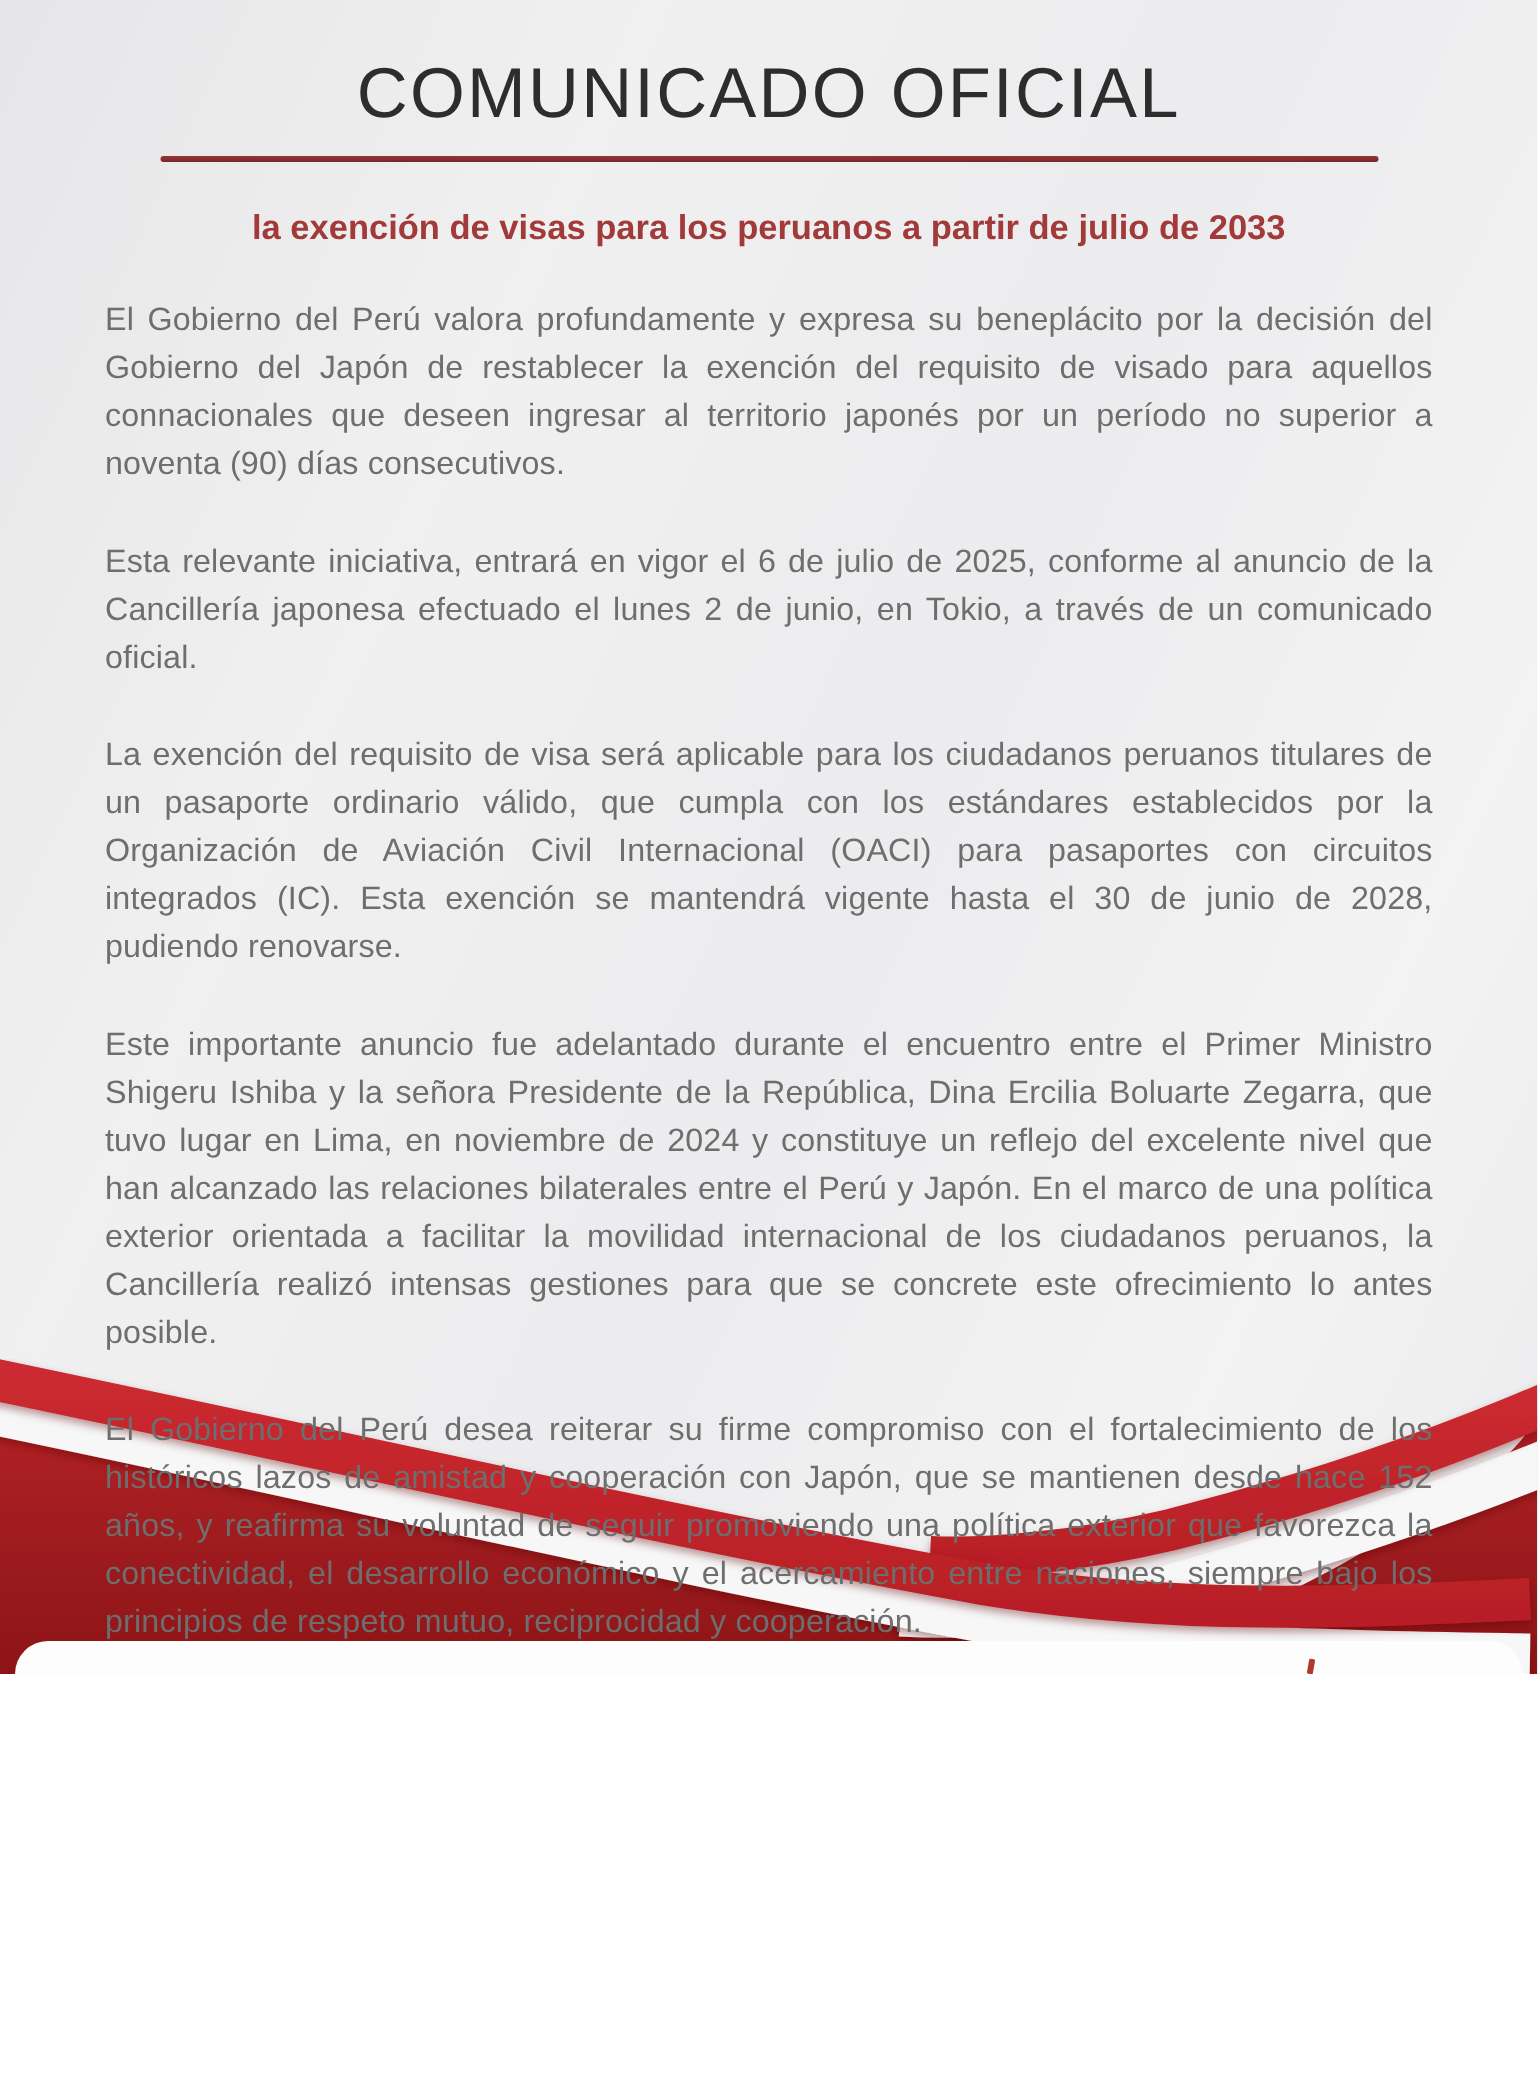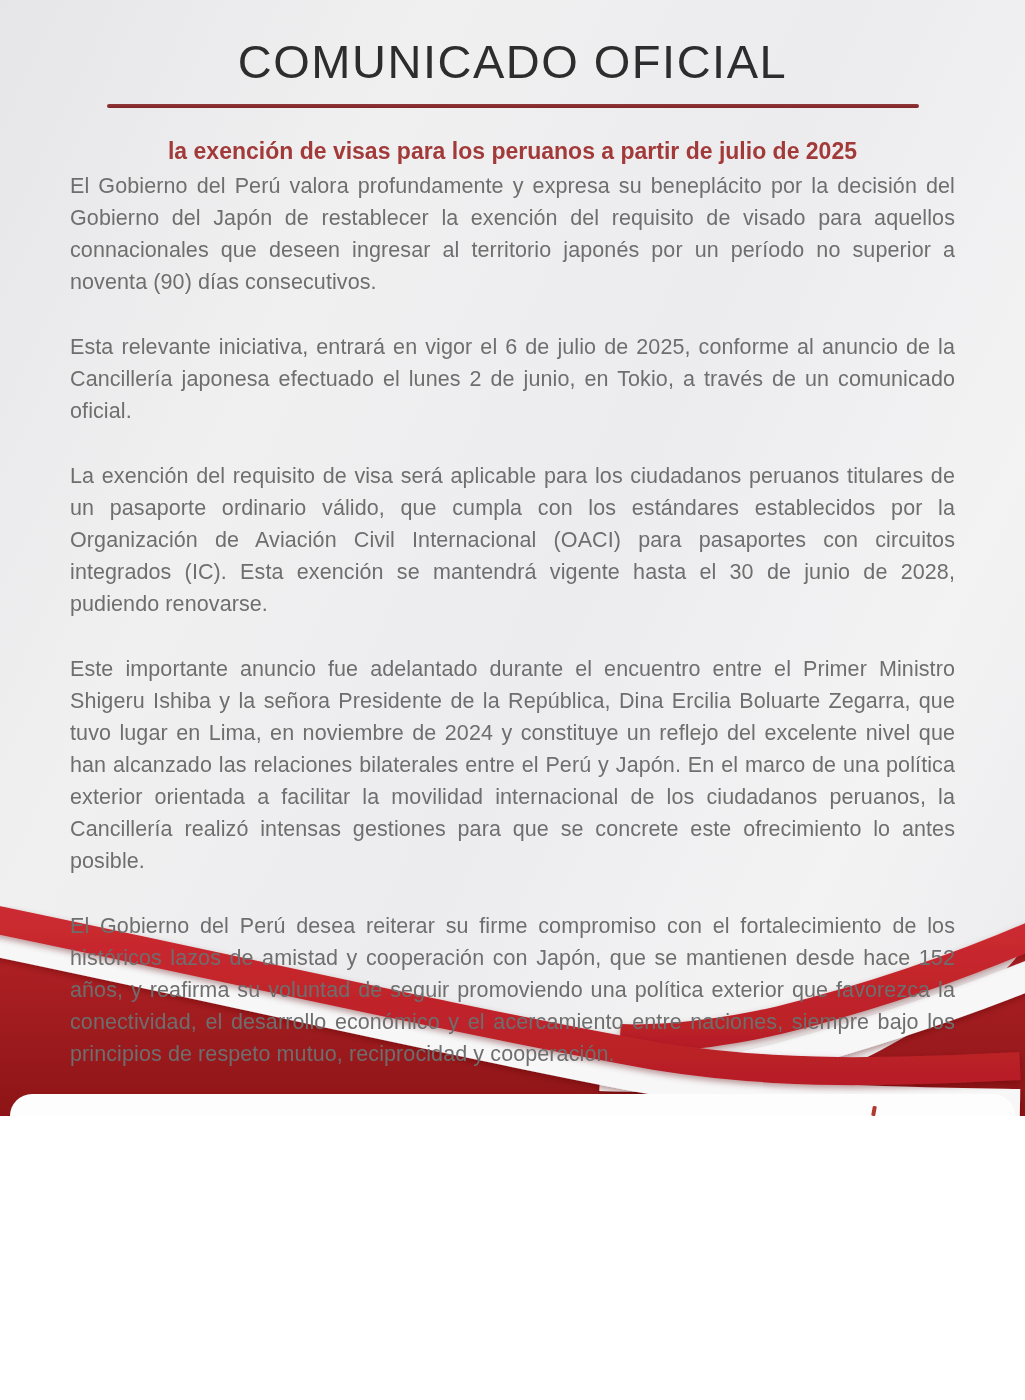--- a/index.html
+++ b/index.html
@@ -42,21 +42,21 @@
   .subtitle {
     margin: 25px -45px 0 -45px;
     text-align: center;
     font-size: 23px;
     line-height: 37px;
     font-weight: bold;
     color: #a23a3a;
   }
   .subtitle .line { white-space: nowrap; }
 
-  .body-text { }
+  .body-text { margin-top: 27px; }
 
   .para {
     margin: 0 0 33px 0;
     font-size: 21.5px;
     line-height: 32px;
     letter-spacing: 0.1px;
     color: #6e6e6e;
     text-align: justify;
     text-justify: inter-word;
   }
@@ -130,21 +130,21 @@
       <path filter="url(#sh)" d="M-12,24 C220,72 460,128 655,164 C780,185 900,186 1020,188" fill="none" stroke="#f7f7f8" stroke-width="30"></path>
       <path filter="url(#sh)" d="M-12,2 C220,50 460,105 655,140 C790,162 910,155 1020,150" fill="none" stroke="url(#gradRed)" stroke-width="28"></path>
     </svg>
   </div>
 
   <div class="content">
     <div class="title">COMUNICADO OFICIAL</div>
     <div class="divider"></div>
 
     <div class="subtitle">
-      <div class="line">la exención de visas para los peruanos a partir de julio de 2025</div>
+      <div class="line">la exención de visas para los peruanos a partir de julio de 2033</div>
     </div>
 
     <div class="body-text">
       <p class="para">El Gobierno del Perú valora profundamente y expresa su beneplácito por la decisión del Gobierno del Japón de restablecer la exención del requisito de visado para aquellos connacionales que deseen ingresar al territorio japonés por un período no superior a noventa (90) días consecutivos.</p>
       <p class="para">Esta relevante iniciativa, entrará en vigor el 6 de julio de 2025, conforme al anuncio de la Cancillería japonesa efectuado el lunes 2 de junio, en Tokio, a través de un comunicado oficial.</p>
       <p class="para">La exención del requisito de visa será aplicable para los ciudadanos peruanos titulares de un pasaporte ordinario válido, que cumpla con los estándares establecidos por la Organización de Aviación Civil Internacional (OACI) para pasaportes con circuitos integrados (IC). Esta exención se mantendrá vigente hasta el 30 de junio de 2028, pudiendo renovarse.</p>
       <p class="para">Este importante anuncio fue adelantado durante el encuentro entre el Primer Ministro Shigeru Ishiba y la señora Presidente de la República, Dina Ercilia Boluarte Zegarra, que tuvo lugar en Lima, en noviembre de 2024 y constituye un reflejo del excelente nivel que han alcanzado las relaciones bilaterales entre el Perú y Japón. En el marco de una política exterior orientada a facilitar la movilidad internacional de los ciudadanos peruanos, la Cancillería realizó intensas gestiones para que se concrete este ofrecimiento lo antes posible.</p>
       <p class="para">El Gobierno del Perú desea reiterar su firme compromiso con el fortalecimiento de los históricos lazos de amistad y cooperación con Japón, que se mantienen desde hace 152 años, y reafirma su voluntad de seguir promoviendo una política exterior que favorezca la conectividad, el desarrollo económico y el acercamiento entre naciones, siempre bajo los principios de respeto mutuo, reciprocidad y cooperación.</p>
     </div>
 

